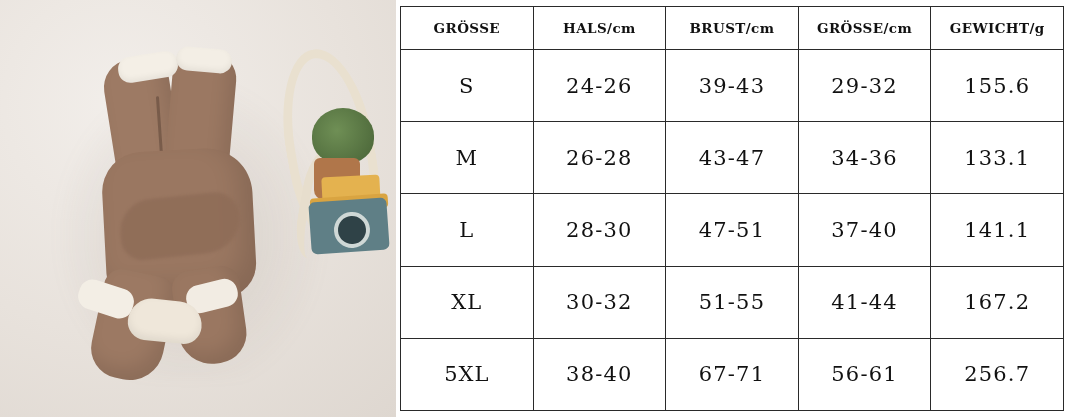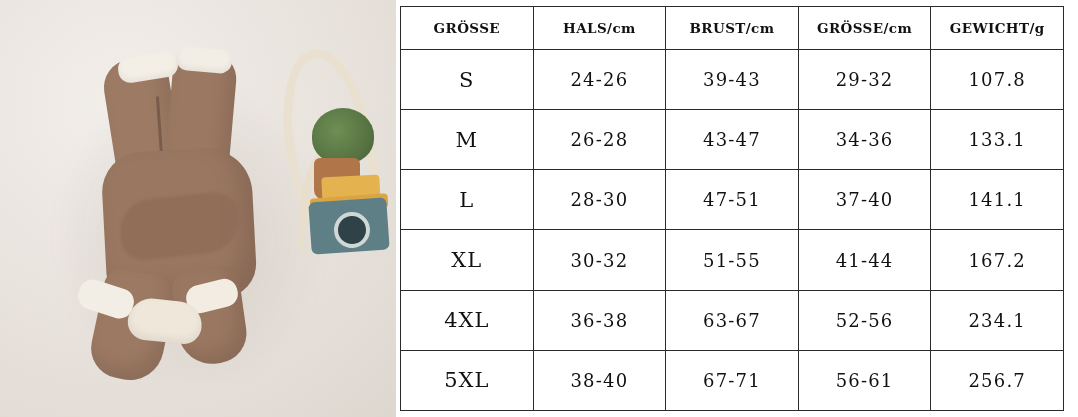--- a/index.html
+++ b/index.html
@@ -236,21 +236,21 @@
     font-family: "DejaVu Serif", serif;
   }
   table.size-table th {
     font-size: 13.5px;
     font-weight: bold;
     letter-spacing: 0.4px;
     height: 40px;
     font-family: "DejaVu Serif", serif;
   }
   table.size-table td {
-    font-size: 18px;
+    font-size: 21px;
     letter-spacing: 1.2px;
     height: 44px;
     font-weight: 400;
   }
   table.size-table td.size-col {
     font-size: 21px;
     letter-spacing: 1px;
   }
   
   table.size-table {
@@ -299,21 +299,21 @@
           <th>GRÖSSE/cm</th>
           <th>GEWICHT/g</th>
         </tr>
       </thead>
       <tbody>
         <tr>
           <td class="size-col">S</td>
           <td>24-26</td>
           <td>39-43</td>
           <td>29-32</td>
-          <td>107.8</td>
+          <td>155.6</td>
         </tr>
         <tr>
           <td class="size-col">M</td>
           <td>26-28</td>
           <td>43-47</td>
           <td>34-36</td>
           <td>133.1</td>
         </tr>
         <tr>
           <td class="size-col">L</td>
@@ -323,27 +323,20 @@
           <td>141.1</td>
         </tr>
         <tr>
           <td class="size-col">XL</td>
           <td>30-32</td>
           <td>51-55</td>
           <td>41-44</td>
           <td>167.2</td>
         </tr>
         <tr>
-          <td class="size-col">4XL</td>
-          <td>36-38</td>
-          <td>63-67</td>
-          <td>52-56</td>
-          <td>234.1</td>
-        </tr>
-        <tr>
           <td class="size-col">5XL</td>
           <td>38-40</td>
           <td>67-71</td>
           <td>56-61</td>
           <td>256.7</td>
         </tr>
       </tbody>
     </table>
   </div>
 

